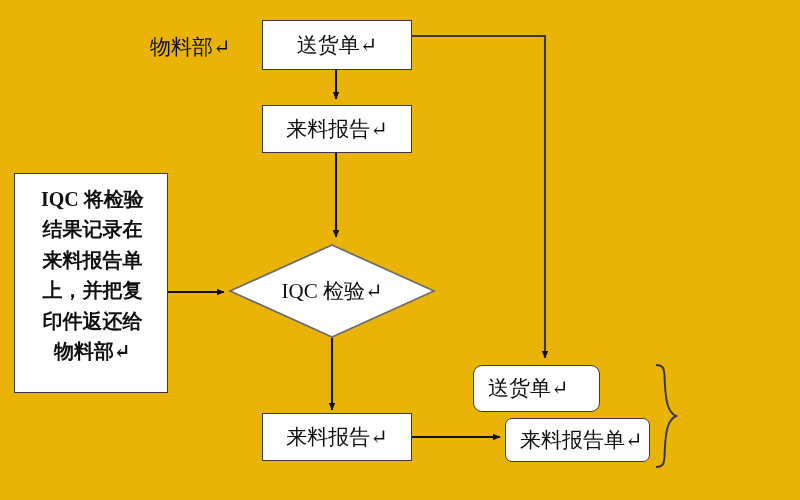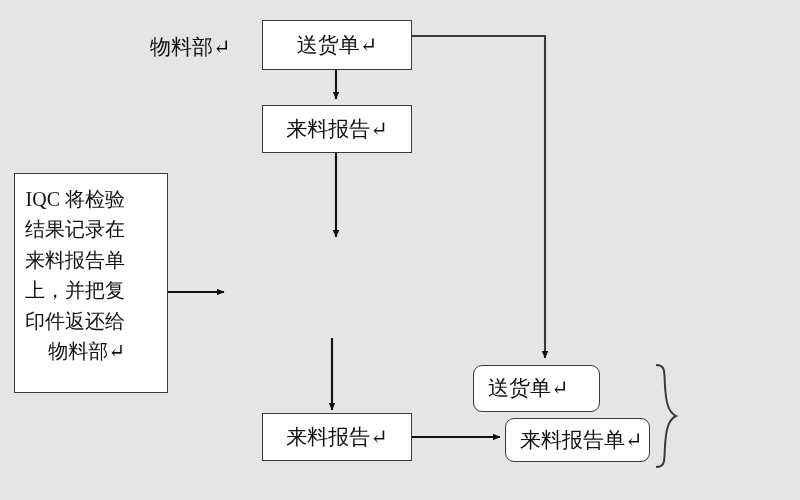--- a/index.html
+++ b/index.html
@@ -4,21 +4,21 @@
 <style>
   html, body {
     margin: 0;
     padding: 0;
     background: #ffffff;
   }
   #canvas {
     position: relative;
     width: 800px;
     height: 500px;
-    background: #e5e5e5;
+    background: #eab308;
     font-family: "Liberation Serif", "DejaVu Serif", serif;
     overflow: hidden;
   }
   .node {
     position: absolute;
     box-sizing: border-box;
     border: 1.6px solid #3a3a3a;
     background: #ffffff;
     display: flex;
     align-items: center;
@@ -34,23 +34,24 @@
   .rounded {
     border-radius: 9px;
     font-size: 21px;
     justify-content: flex-start;
     padding-left: 14px;
   }
   .memo {
     font-size: 20px;
     align-items: flex-start;
     justify-content: flex-start;
-    padding: 10px 8px 8px 10px;
-    text-align: right;
+    padding: 10px 8px 8px 26px;
+    text-align: center;
     line-height: 1.52;
+    font-weight: bold;
   }
   .label {
     position: absolute;
     color: #111111;
     font-size: 21px;
     white-space: nowrap;
     z-index: 4;
   }
   .diamond-wrap {
     position: absolute;
@@ -114,26 +115,32 @@
 
   <div class="node proc" style="left:262px; top:105px; width:150px; height:48px;">来料报告↵</div>
 
   <div class="node memo" style="left:14px; top:173px; width:154px; height:220px;">IQC 将检验
 结果记录在
 来料报告单
 上，并把复
 印件返还给
 物料部↵</div>
 
+  <div class="diamond-wrap" style="left:228px; top:243px; width:208px; height:96px;">
+    <svg width="208" height="96" viewBox="0 0 208 96" xmlns="http://www.w3.org/2000/svg">
+      <polygon points="104,2 206,48 104,94 2,48" fill="#ffffff" stroke="#6d6d6d" stroke-width="1.8"></polygon>
+    </svg>
+    <div class="diamond-text">IQC 检验↵</div>
+  </div>
 
   <div class="node proc" style="left:262px; top:413px; width:150px; height:48px;">来料报告↵</div>
 
   <div class="node rounded" style="left:473px; top:365px; width:127px; height:47px;">送货单↵</div>
 
-  <div class="node rounded" style="left:505px; top:418px; width:145px; height:44px;">来料报告单↵</div>
+  <div class="node rounded" style="left:505px; top:418px; width:145px; height:44px;border-radius:7px;">来料报告单↵</div>
 
   <svg class="brace" style="left:650px; top:362px;" width="36" height="110" viewBox="0 0 36 110" xmlns="http://www.w3.org/2000/svg">
     <path d="M6,3 C16,3 14,10 15,24 C16,40 18,50 26,54
              C18,58 16,68 15,84 C14,98 16,105 6,105" fill="none" stroke="#3a3a3a" stroke-width="2"></path>
   </svg>
 
 
 </div>
 
 </body></html>

